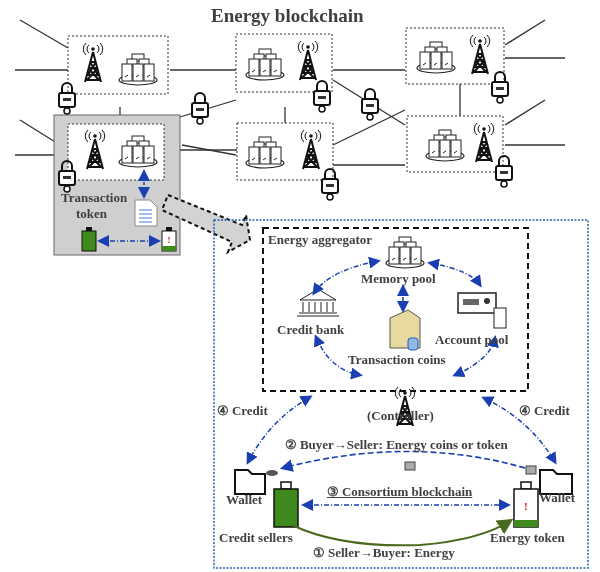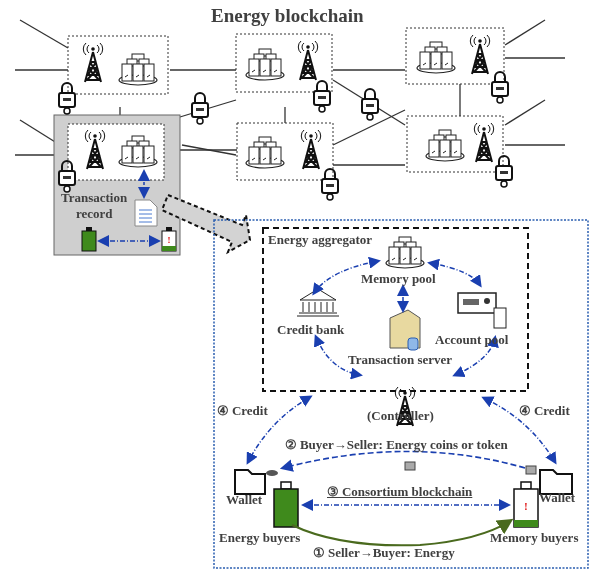--- a/index.html
+++ b/index.html
@@ -186,30 +186,30 @@
     <rect x="514" y="489" width="24" height="38" fill="#fff" stroke="#111" stroke-width="1.5"></rect>
     <rect x="514" y="520" width="24" height="7" fill="#3f8a1c"></rect>
     <text x="526" y="510" font-size="10" fill="#d00" text-anchor="middle" font-weight="bold">!</text>
   </g>
   <line x1="304" y1="505" x2="508" y2="505" stroke="#1a3fb0" stroke-width="1.5" stroke-dasharray="5,2,1,2" marker-end="url(#ab)" marker-start="url(#abs)"></line>
   <path d="M292,525 Q340,548 420,545 Q480,540 510,521" stroke="#4a6a1e" stroke-width="2" fill="none" marker-end="url(#ag)"></path>
 </svg>
 
 <div class="lbl title" style="left:211px;top:5px;">Energy blockchain</div>
 <div class="lbl m" style="left:61px;top:190px;">Transaction</div>
-<div class="lbl m" style="left:76px;top:206px;">record</div>
+<div class="lbl m" style="left:76px;top:206px;">token</div>
 
 <div class="lbl m" style="left:268px;top:232px;text-align:right;">Energy aggregator</div>
 <div class="lbl m" style="left:361px;top:271px;text-align:right;">Memory pool</div>
 <div class="lbl m" style="left:277px;top:322px;font-family:Liberation Serif, serif;">Credit bank</div>
 <div class="lbl m" style="left:435px;top:332px;font-family:Liberation Serif, serif;">Account pool</div>
-<div class="lbl m" style="left:348px;top:352px;">Transaction server</div>
+<div class="lbl m" style="left:348px;top:352px;">Transaction coins</div>
 <div class="lbl m" style="left:367px;top:367px;margin-top:41px;">(Controller)</div>
 
 <div class="lbl m" style="left:217px;top:403px;">④ Credit</div>
 <div class="lbl m" style="left:519px;top:403px;">④ Credit</div>
 <div class="lbl m" style="left:266px;top:437px;margin-left:19px;">② Buyer→Seller: Energy coins or token</div>
 <div class="lbl m" style="left:327px;top:484px;text-decoration:underline;">③ Consortium blockchain</div>
 <div class="lbl m" style="left:226px;top:492px;">Wallet</div>
 <div class="lbl m" style="left:539px;top:490px;">Wallet</div>
-<div class="lbl m" style="left:219px;top:530px;">Energy buyers</div>
-<div class="lbl m" style="left:490px;top:530px;">Memory buyers</div>
+<div class="lbl m" style="left:219px;top:530px;">Credit sellers</div>
+<div class="lbl m" style="left:490px;top:530px;">Energy token</div>
 <div class="lbl m" style="left:313px;top:545px;">① Seller→Buyer: Energy</div>
 
 </body></html>

